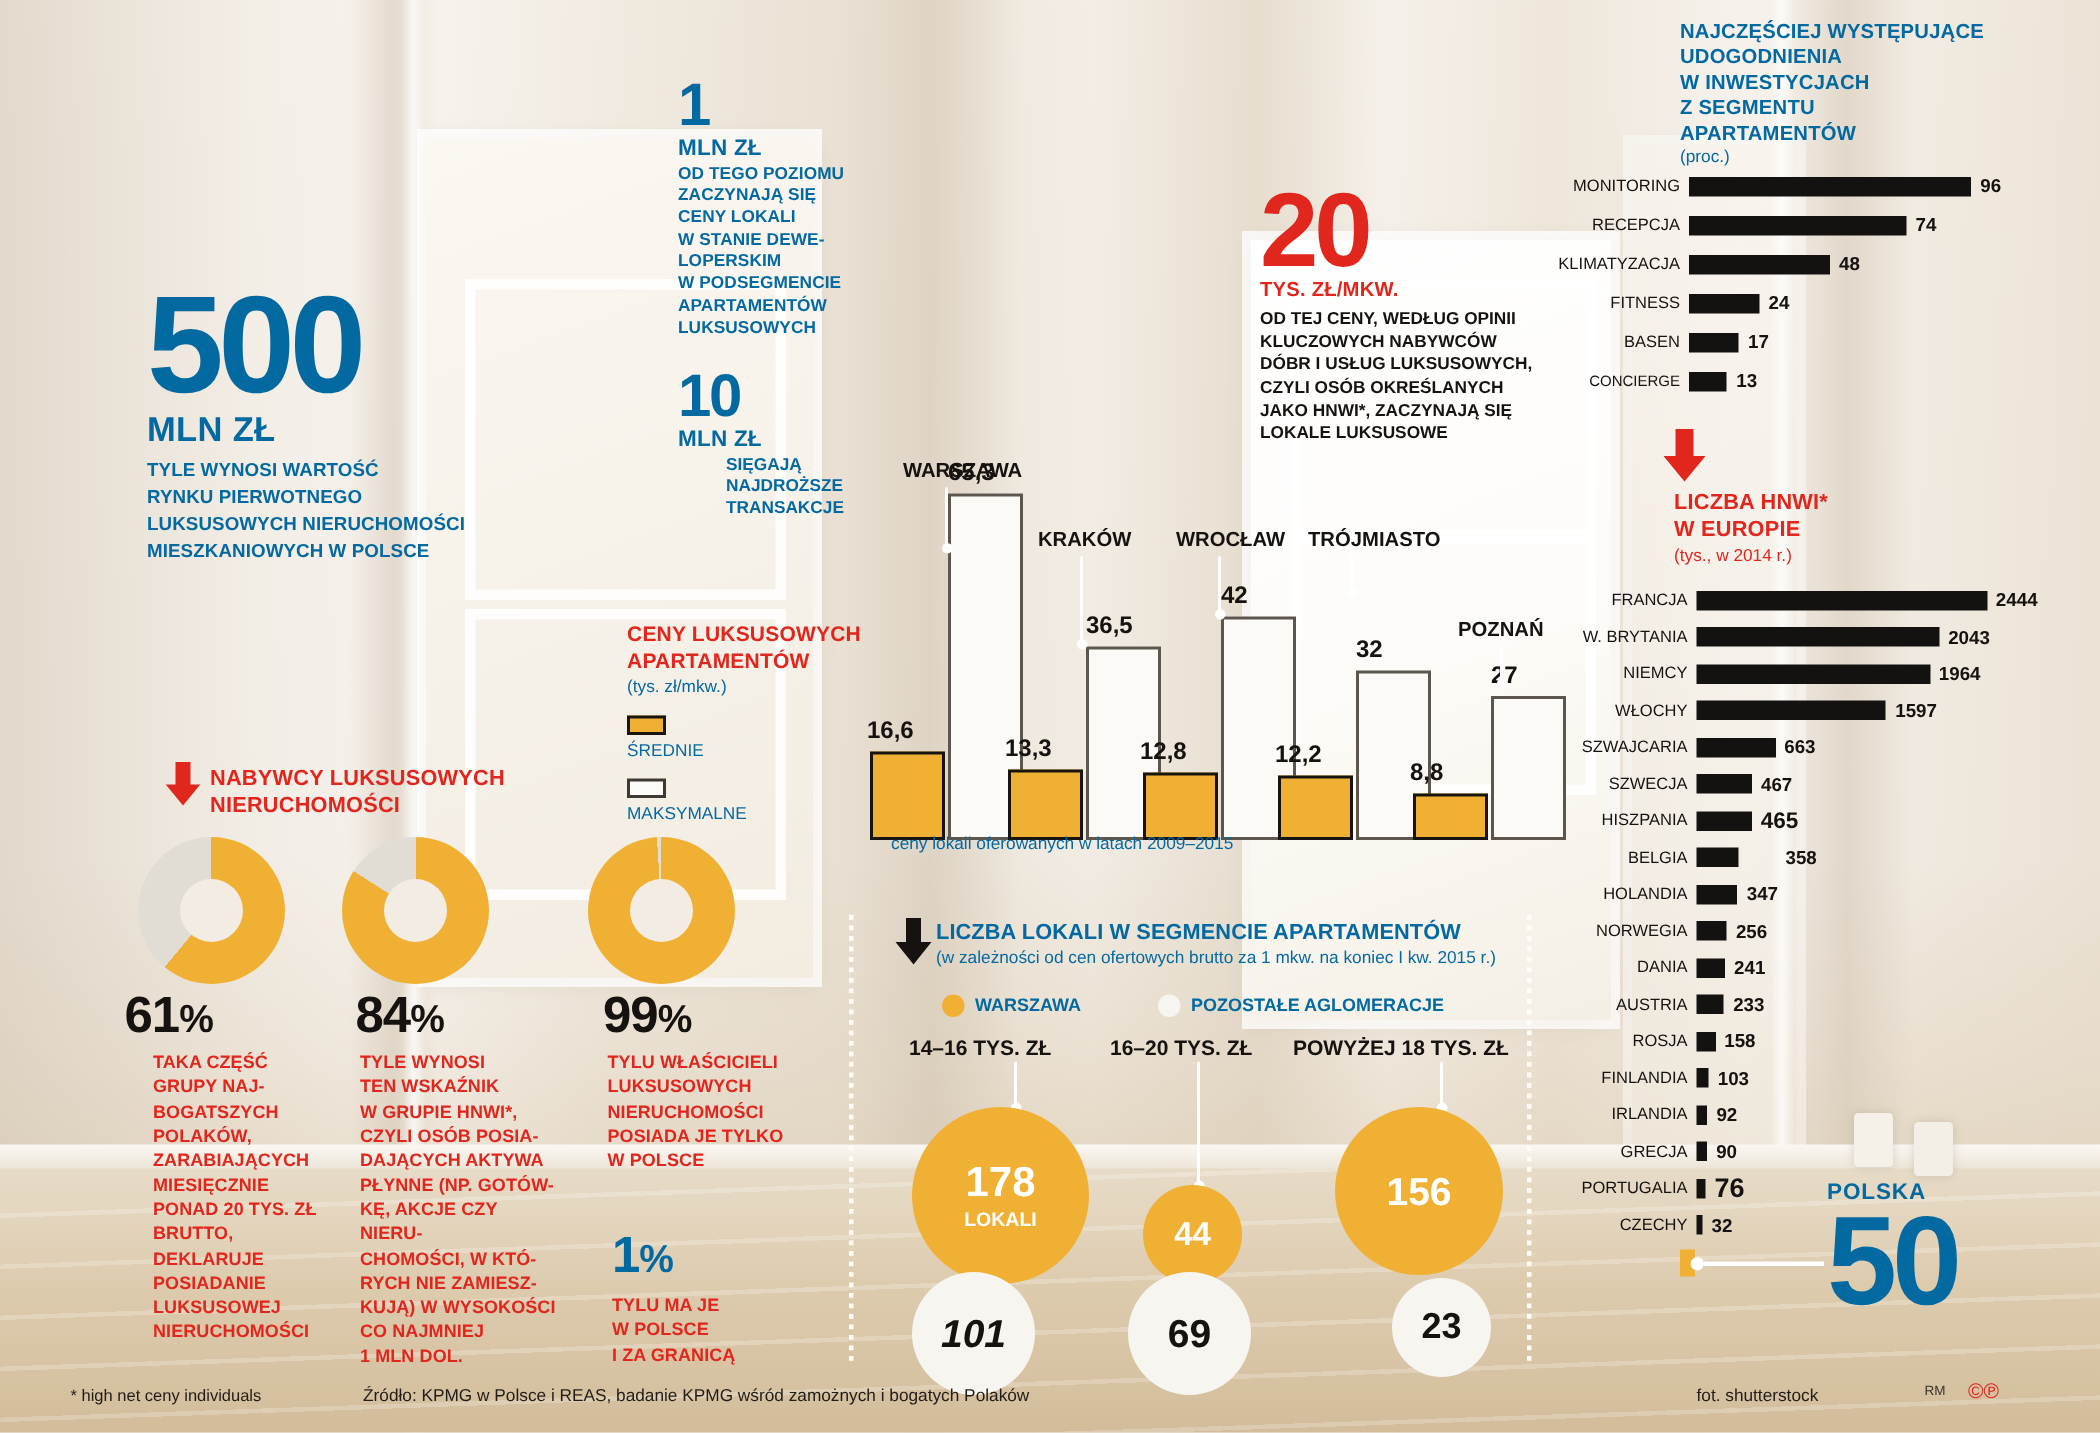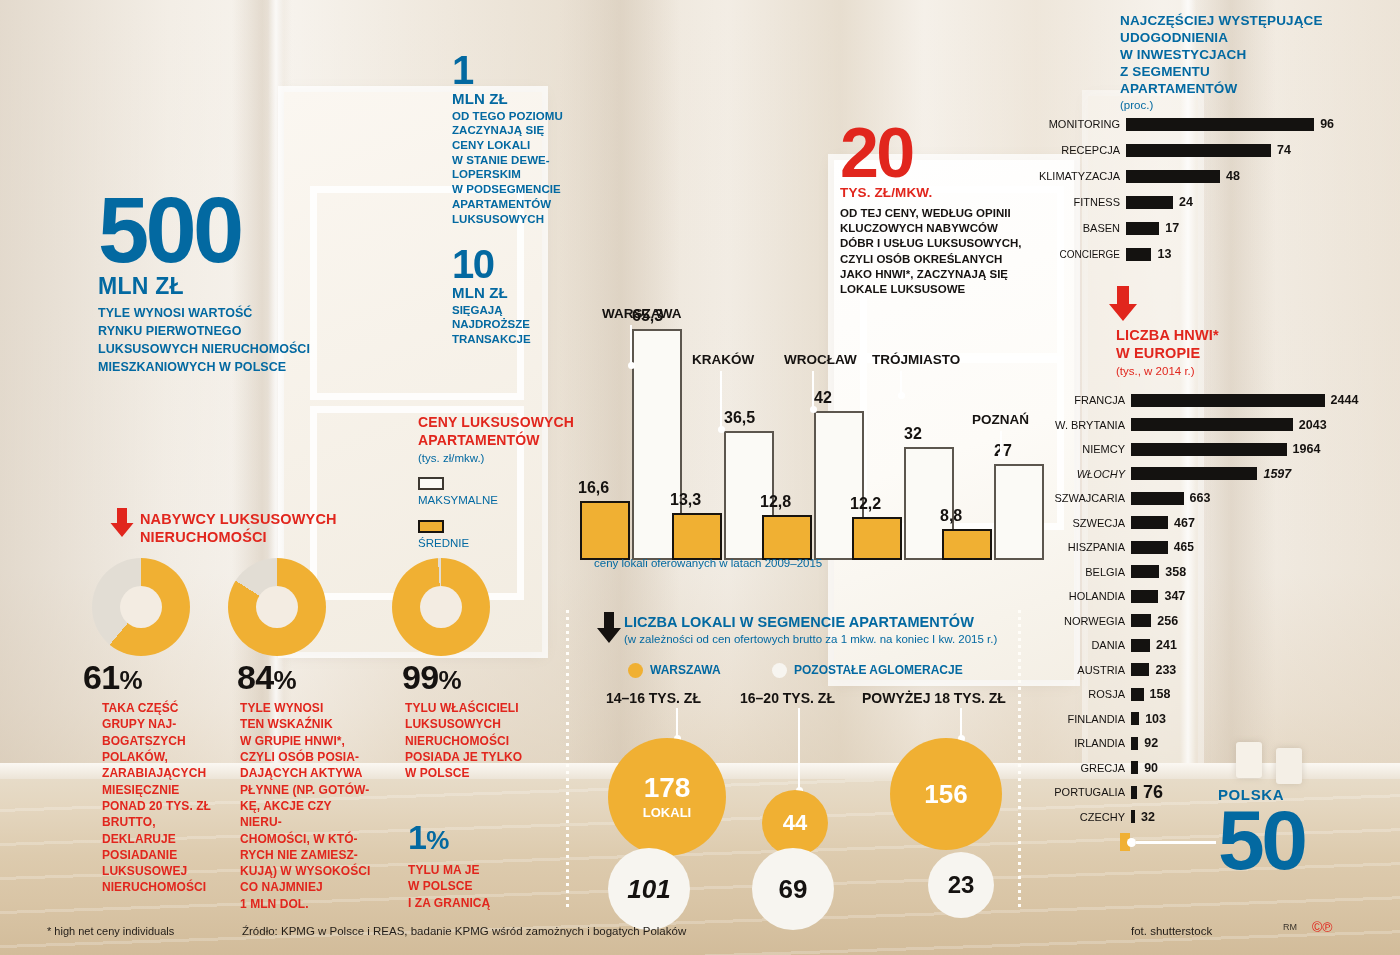--- a/index.html
+++ b/index.html
@@ -167,21 +167,21 @@
 W STANIE DEWE-
 LOPERSKIM
 W PODSEGMENCIE
 APARTAMENTÓW
 LUKSUSOWYCH</div>
   </div>
 
   <div class="abs" id="stat10" style="left:452px;top:248px;width:150px;">
     <div class="bignum blk n">10</div>
     <div class="cap blk u">MLN ZŁ</div>
-    <div class="blk d" style="white-space:pre-line;margin-top:2px;">SIĘGAJĄ
+    <div class="blk d" style="white-space:pre-line;margin-top:2px;margin-left:32px;">SIĘGAJĄ
 NAJDROŻSZE
 TRANSAKCJE</div>
   </div>
 
   <div class="abs" id="stat20" style="left:840px;top:124px;width:220px;">
     <div class="bignum red n">20</div>
     <div class="cap red u">TYS. ZŁ/MKW.</div>
     <div class="blk d" style="white-space:pre-line;">OD TEJ CENY, WEDŁUG OPINII
 KLUCZOWYCH NABYWCÓW
 DÓBR I USŁUG LUKSUSOWYCH,
@@ -248,44 +248,44 @@
       <div class="hbar-row" style="height: 20px; margin-bottom: 4.5px;">
         <div class="hbar-lab" style="width: 105px; font-size: 11px;">W. BRYTANIA</div>
         <div class="hbar-bar" style="height: 13px; width: 161.806px;"></div>
         <div class="hbar-val" style="font-size: 12.5px;">2043</div>
       </div>
       <div class="hbar-row" style="height: 20px; margin-bottom: 4.5px;">
         <div class="hbar-lab" style="width: 105px; font-size: 11px;">NIEMCY</div>
         <div class="hbar-bar" style="height: 13px; width: 155.549px;"></div>
         <div class="hbar-val" style="font-size: 12.5px;">1964</div>
       </div>
-      <div class="hbar-row" style="height: 20px; margin-bottom: 4.5px; font-style: italic;">
+      <div class="hbar-row" style="height: 20px; margin-bottom: 4.5px;">
         <div class="hbar-lab" style="width: 105px; font-size: 11px;">WŁOCHY</div>
         <div class="hbar-bar" style="height: 13px; width: 126.482px;"></div>
         <div class="hbar-val" style="font-size: 12.5px;">1597</div>
       </div>
       <div class="hbar-row" style="height: 20px; margin-bottom: 4.5px;">
         <div class="hbar-lab" style="width: 105px; font-size: 11px;">SZWAJCARIA</div>
         <div class="hbar-bar" style="height: 13px; width: 52.5096px;"></div>
         <div class="hbar-val" style="font-size: 12.5px;">663</div>
       </div>
       <div class="hbar-row" style="height: 20px; margin-bottom: 4.5px;">
         <div class="hbar-lab" style="width: 105px; font-size: 11px;">SZWECJA</div>
         <div class="hbar-bar" style="height: 13px; width: 36.9864px;"></div>
         <div class="hbar-val" style="font-size: 12.5px;">467</div>
       </div>
       <div class="hbar-row" style="height: 20px; margin-bottom: 4.5px;">
         <div class="hbar-lab" style="width: 105px; font-size: 11px;">HISZPANIA</div>
         <div class="hbar-bar" style="height: 13px; width: 36.828px;"></div>
-        <div class="hbar-val" style="font-size: 12px;">465</div>
+        <div class="hbar-val" style="font-size: 15px;">465</div>
       </div>
       <div class="hbar-row" style="height: 20px; margin-bottom: 4.5px;">
         <div class="hbar-lab" style="width: 105px; font-size: 11px;">BELGIA</div>
         <div class="hbar-bar" style="height: 13px; width: 28.3536px;"></div>
-        <div class="hbar-val" style="font-size: 12.5px;">358</div>
+        <div class="hbar-val" style="font-size: 12.5px; margin-left: 25px;">358</div>
       </div>
       <div class="hbar-row" style="height: 20px; margin-bottom: 4.5px;">
         <div class="hbar-lab" style="width: 105px; font-size: 11px;">HOLANDIA</div>
         <div class="hbar-bar" style="height: 13px; width: 27.4824px;"></div>
         <div class="hbar-val" style="font-size: 12.5px;">347</div>
       </div>
       <div class="hbar-row" style="height: 20px; margin-bottom: 4.5px;">
         <div class="hbar-lab" style="width: 105px; font-size: 11px;">NORWEGIA</div>
         <div class="hbar-bar" style="height: 13px; width: 20.2752px;"></div>
         <div class="hbar-val" style="font-size: 12.5px;">256</div>
@@ -337,27 +337,27 @@
   <div class="abs" style="left:1136px;top:841px;width:80px;height:3px;background:#ffffff;"></div>
   <div class="abs" style="left:1218px;top:786px;">
     <div class="blk" style="font-size:15px;font-weight:bold;letter-spacing:.04em;">POLSKA</div>
     <div class="bignum blk" style="font-size:84px;margin-top:2px;">50</div>
   </div>
 
   <div class="abs" style="left:418px;top:414px;width:170px;">
     <div class="hdr-blk red" style="font-size:14px;white-space:pre-line;">CENY LUKSUSOWYCH
 APARTAMENTÓW</div>
     <div class="sub blk" style="margin-top:3px;">(tys. zł/mkw.)</div>
+    <div style="margin-top:10px;">
+      <span class="legend-sq" style="background:#f0b033;border:2px solid #18140f;"></span>
+      <div class="blk" style="font-size:11.5px;margin-top:3px;">ŚREDNIE</div>
+    </div>
     <div style="margin-top:9px;">
       <span class="legend-sq" style="background:#fbfaf6;border:2px solid #3d3831;"></span>
       <div class="blk" style="font-size:11.5px;margin-top:3px;">MAKSYMALNE</div>
-    </div>
-    <div style="margin-top:10px;">
-      <span class="legend-sq" style="background:#f0b033;border:2px solid #18140f;"></span>
-      <div class="blk" style="font-size:11.5px;margin-top:3px;">ŚREDNIE</div>
     </div>
   </div>
 
   <div class="abs" id="vbars" style="left:580px;top:290px;width:440px;height:270px;">
       <div class="vb-group" style="left: 0px; bottom: 0px; width: 110px; height: 248px;">
         <div class="vb-avg" style="left: 0px; height: 58.8114px;"></div>
         <div class="vb-val" style="left: -2px; bottom: 62.8114px;">16,6</div>
         <div class="vb-max" style="left: 52px; height: 231.349px;"></div>
         <div class="vb-val" style="left: 52px; bottom: 235.349px;">65,3</div>
       </div>

